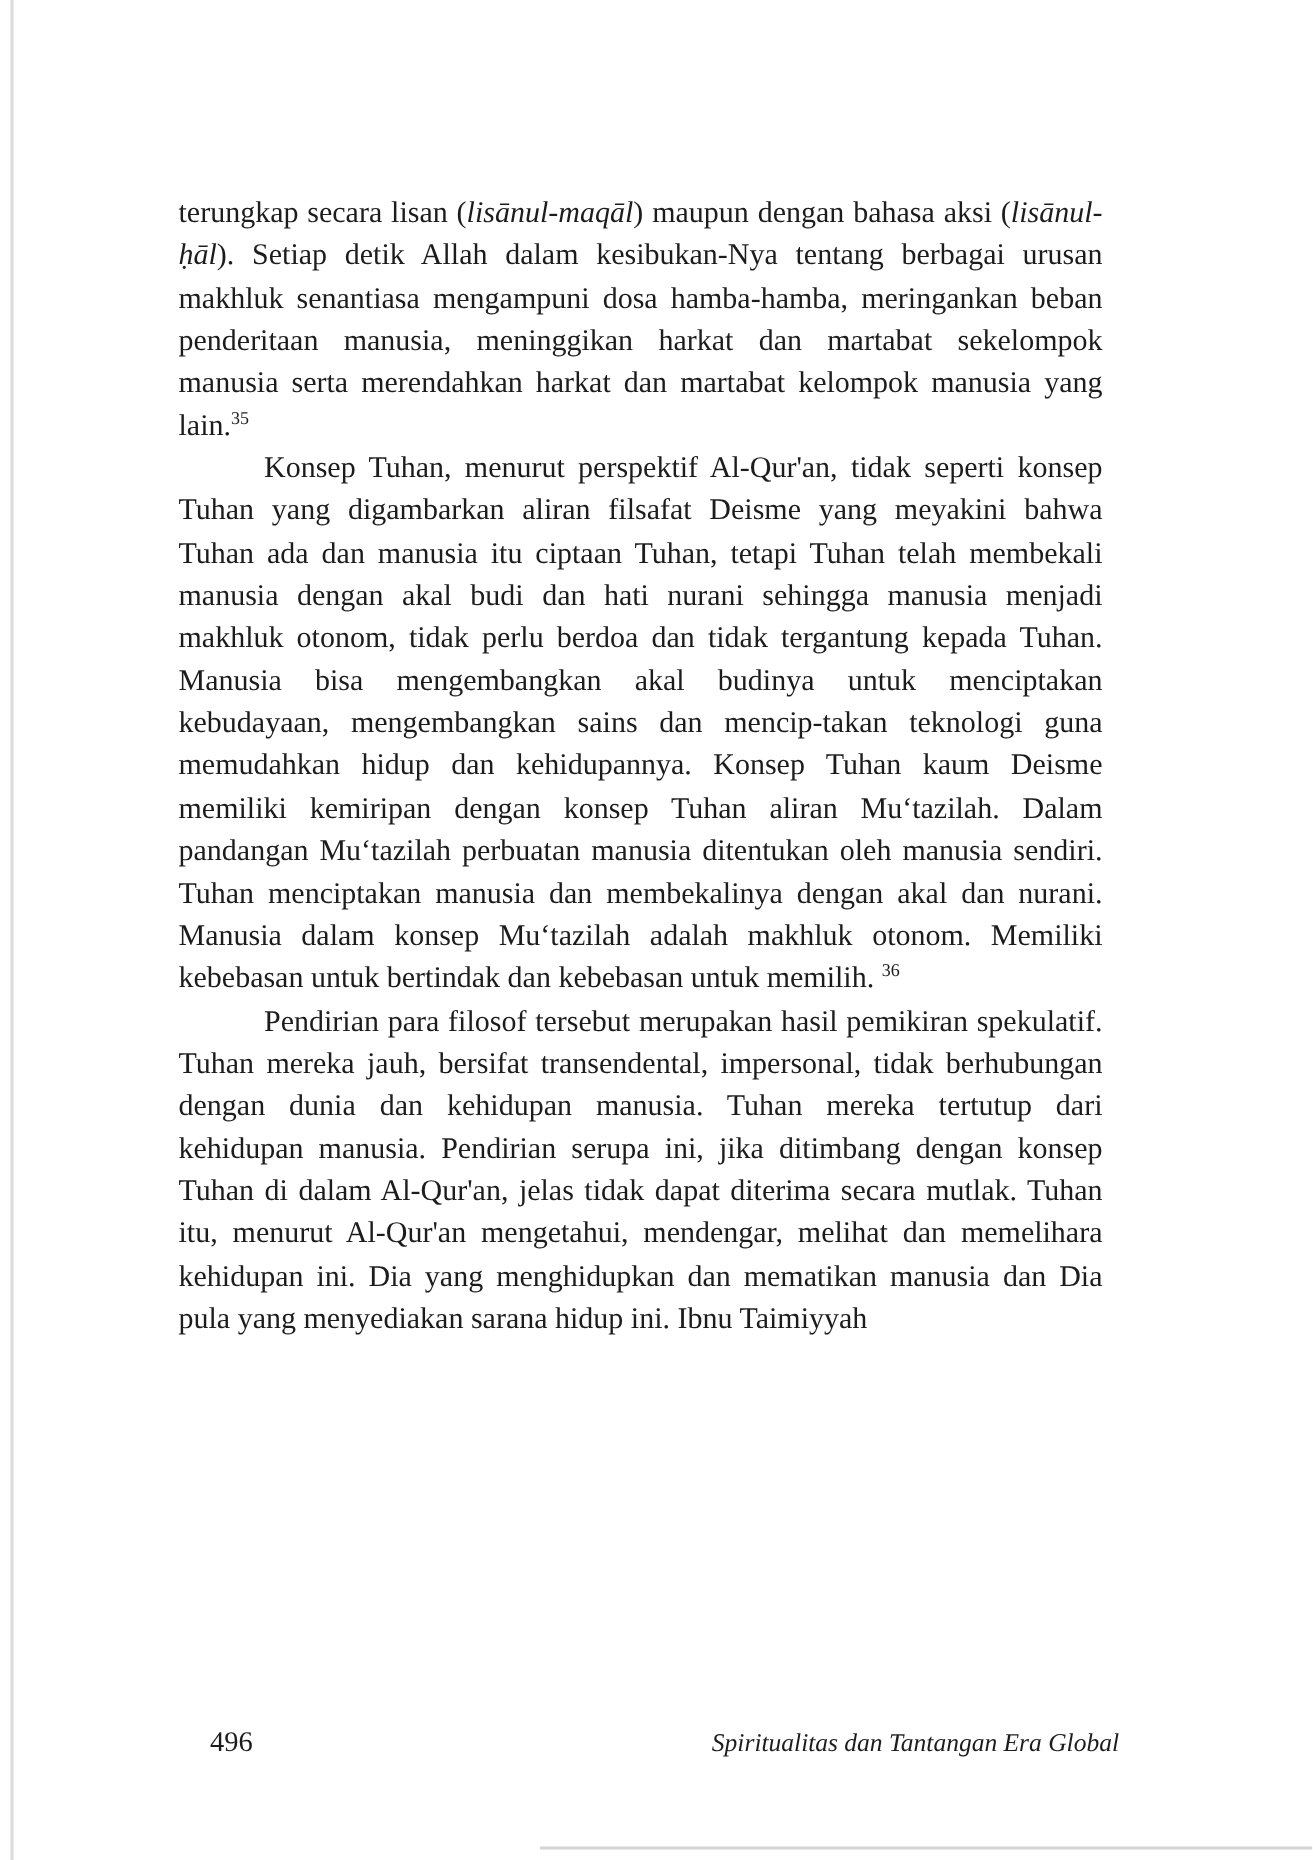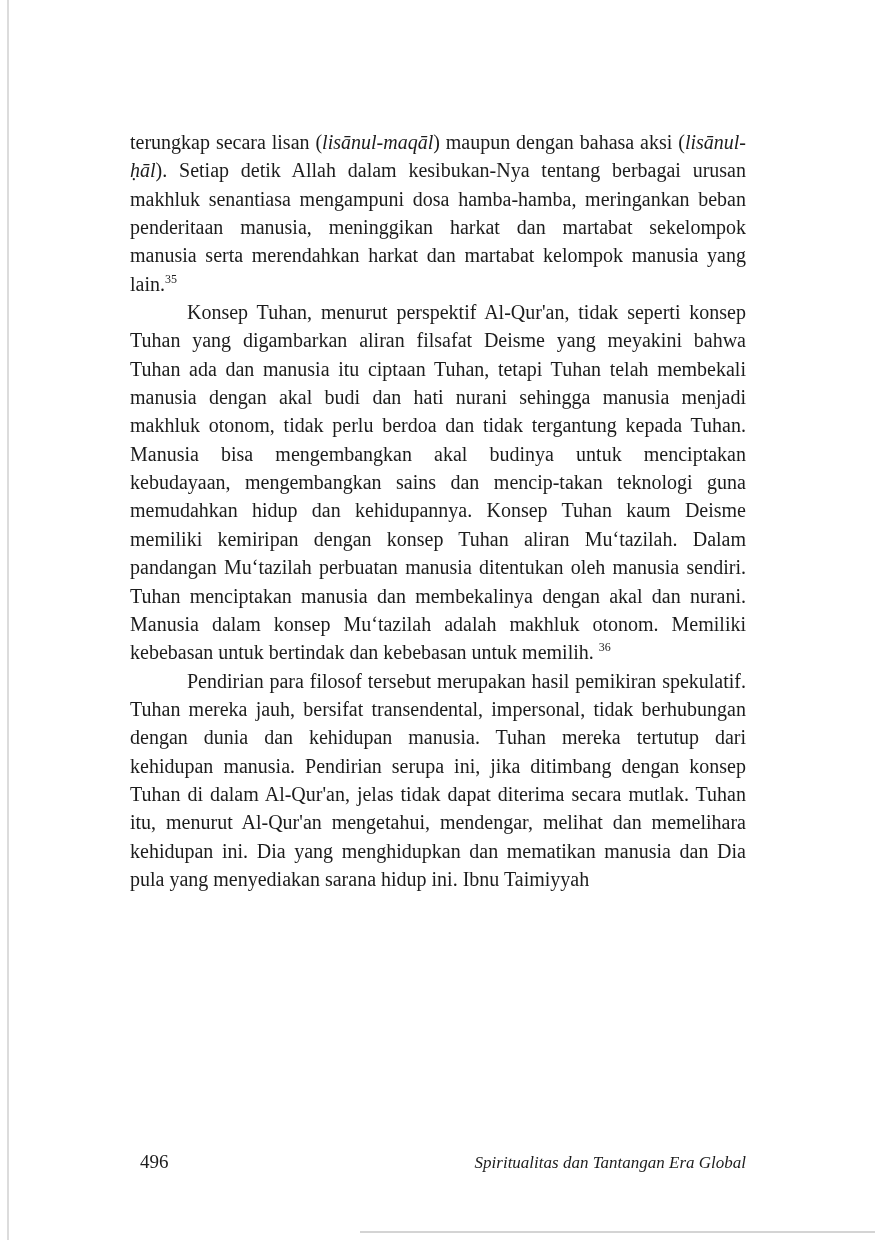--- a/index.html
+++ b/index.html
@@ -20,21 +20,21 @@
     background: #dcdcdc;
   }
   .scan-edge-bottom {
     position: absolute;
     left: 360px; top: 1231px;
     width: 515px; height: 2px;
     background: #d4d4d4;
   }
   .text-block {
     position: absolute;
-    left: 130px;
+    left: 119px;
     top: 128px;
     width: 616px;
     font-size: 20px;
     line-height: 28.35px;
     text-align: justify;
   }
   .para { margin: 0; padding: 0; }
   .indent { text-indent: 57px; }
   .it { font-style: italic; }
   sup {

